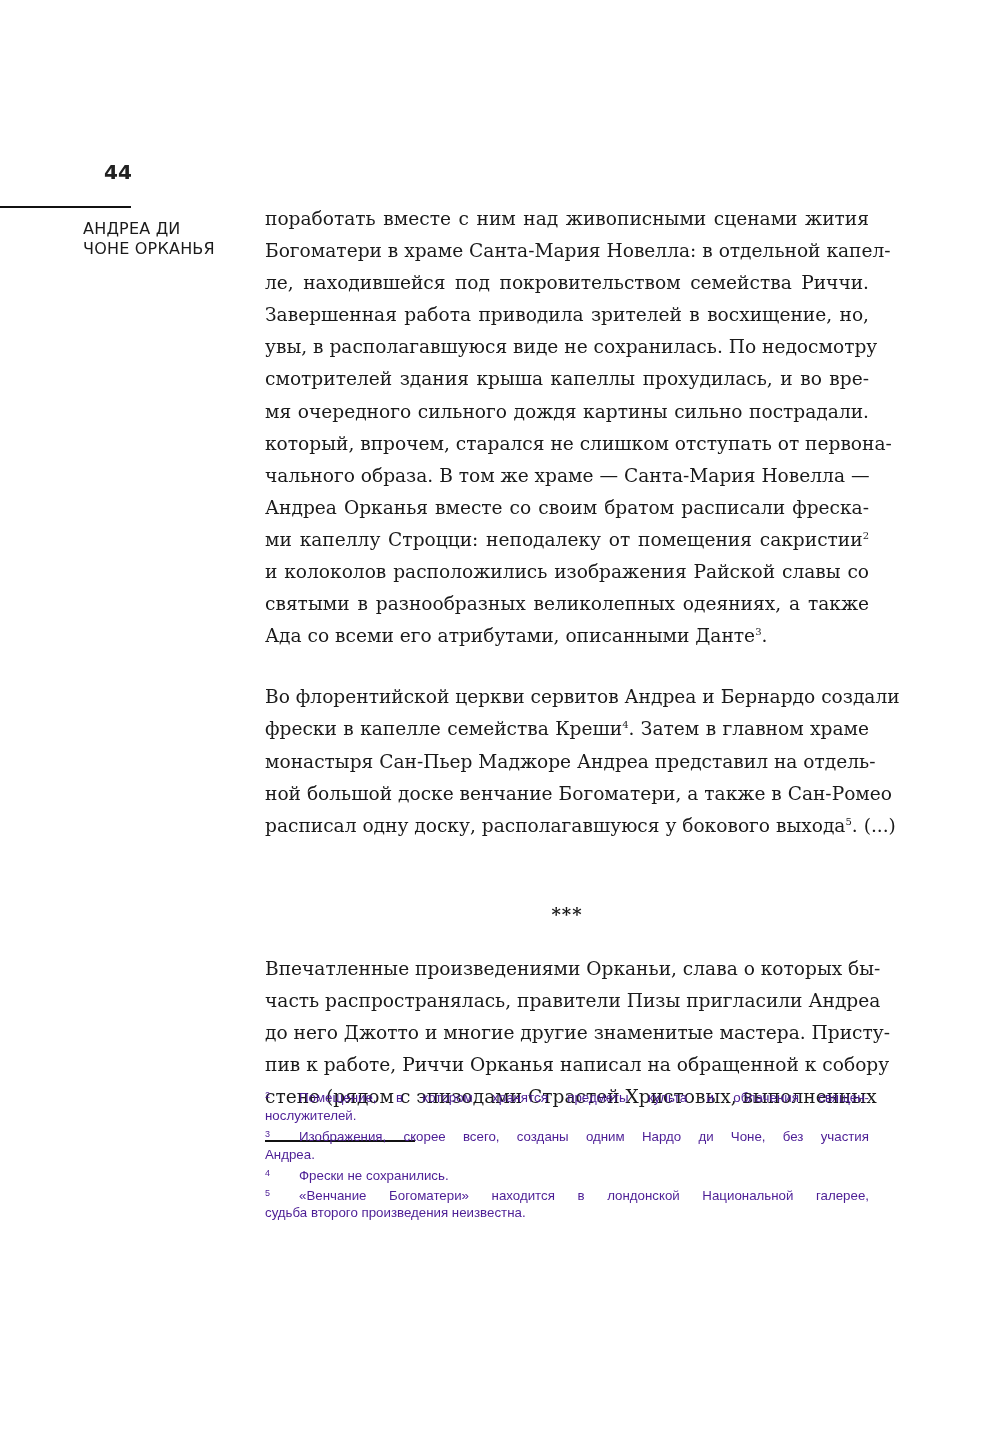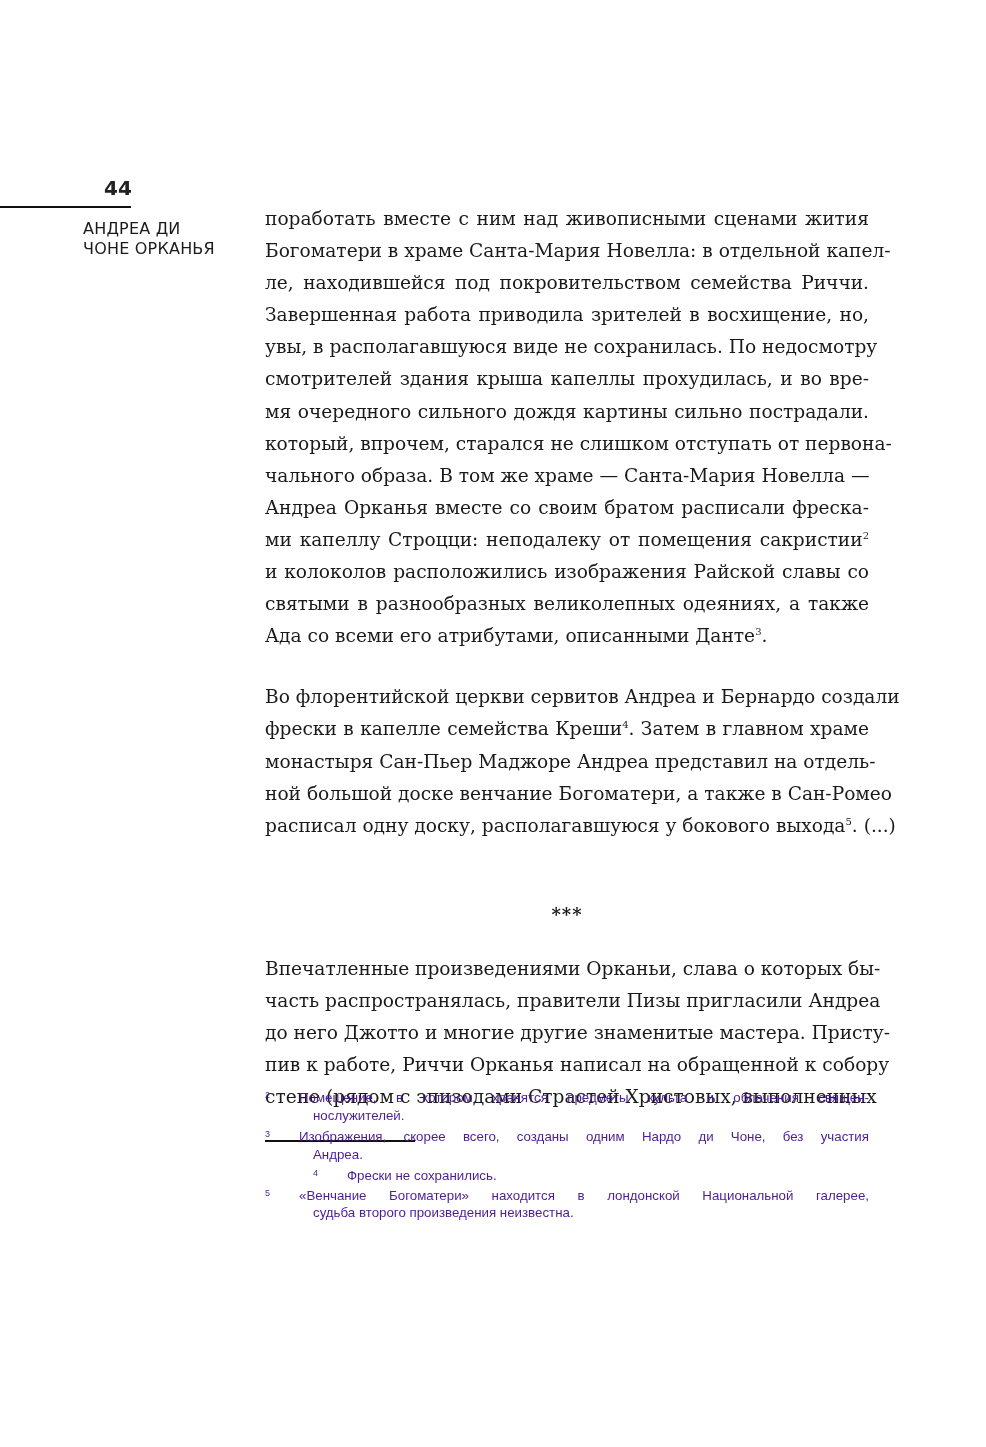--- a/index.html
+++ b/index.html
@@ -1,18 +1,18 @@
 <!DOCTYPE html>
 <html><head>
 <meta charset="utf-8">
 <style>
   html, body { margin: 0; padding: 0; background: #ffffff; }
   body { width: 986px; height: 1447px; position: relative; overflow: hidden; color: #1a1a1a; }
   .page-number {
-    position: absolute; left: 104px; top: 176px;
+    position: absolute; left: 104px; top: 160px;
     font-family: "DejaVu Sans", sans-serif; font-weight: bold; font-size: 20px; color: #222;
   }
   .header-rule {
     position: absolute; left: 0; top: 206px; width: 131px; height: 2px; background: #111;
   }
   .running-head {
     position: absolute; left: 83px; top: 219px; width: 170px;
     font-family: "DejaVu Sans", sans-serif; font-size: 16px; line-height: 20px;
     letter-spacing: 0.2px; color: #1a1a1a;
   }
@@ -31,21 +31,21 @@
   }
   sup.fn { font-size: 10px; vertical-align: 7px; line-height: 0; }
   .footnote-rule {
     position: absolute; left: 265px; top: 1140px; width: 150px; height: 2px; background: #111;
   }
   .footnotes {
     position: absolute; left: 265px; top: 1086px; width: 604px;
     font-family: Liberation Sans, sans-serif; font-size: 13.3px; line-height: 19.5px; color: #4c1d95;
   }
   .fn-line { white-space: nowrap; height: 19.5px; text-align: justify; text-align-last: justify; }
-  .fn-line.last { text-align-last: left; margin-left: 48px; }
+  .fn-line.last { text-align-last: left; }
   .fn-num { display: inline-block; width: 34px; font-size: 9px; vertical-align: 4px; text-align: left; }
 </style>
 </head>
 <body>
 
 <div class="page-number">44</div>
 <div class="header-rule"></div>
 <div class="running-head">
   <div>АНДРЕА ДИ</div>
   <div>ЧОНЕ ОРКАНЬЯ</div>

